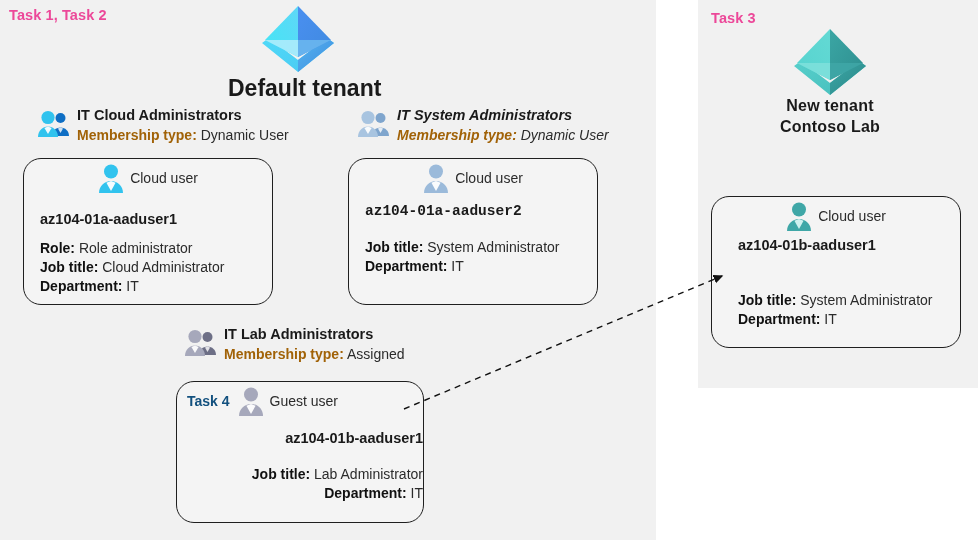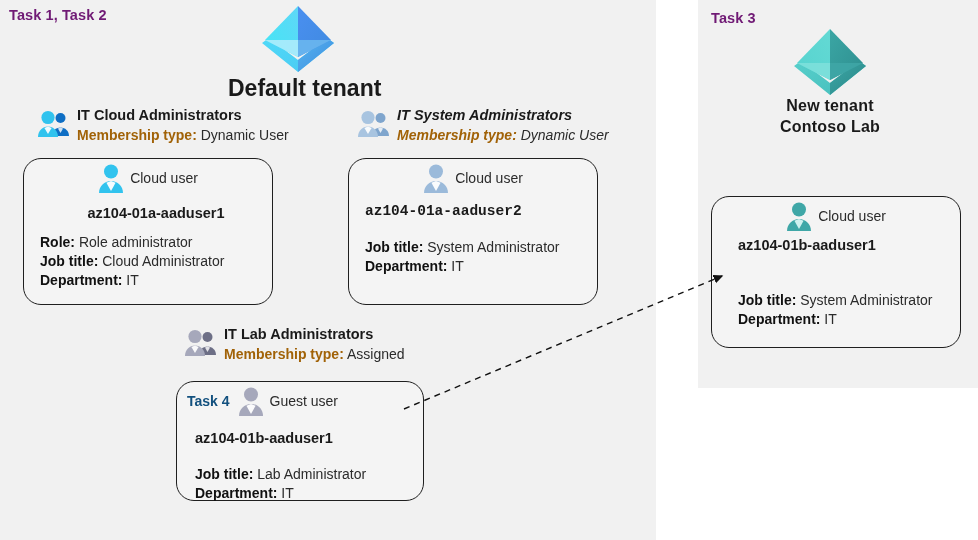--- a/index.html
+++ b/index.html
@@ -25,21 +25,21 @@
   .panel {
     position: absolute;
     background: #f1f1f1;
   }
   #panel-default { left: 0; top: 0; width: 656px; height: 540px; }
   #panel-new     { left: 698px; top: 0; width: 280px; height: 388px; }
 
   
   .task-label {
     position: absolute;
-    color: #701a75;
+    color: #ec4899;
     font-weight: bold;
     font-size: 14.5px;
     letter-spacing: 0.1px;
     white-space: nowrap;
   }
   #task-1-2-label { left: 9px;   top: 7px; }
   #task-3-label   { left: 711px; top: 10px; }
 
   
   .tenant-block {
@@ -92,21 +92,21 @@
   
   .user-card {
     position: absolute;
     background: #f4f4f4;
     border: 1.4px solid #1f1f1f;
     border-radius: 18px;
     box-sizing: border-box;
   }
   #card-aaduser1      { left: 23px;  top: 158px; width: 250px; height: 147px; }
   #card-aaduser2      { left: 348px; top: 158px; width: 250px; height: 147px; }
-  #card-guest-user    { left: 176px; top: 381px; width: 248px; height: 120px; }
+  #card-guest-user    { left: 176px; top: 381px; width: 248px; height: 142px; text-align: right; }
   #card-b-aaduser1    { left: 711px; top: 196px; width: 250px; height: 152px; }
 
   .card-head {
     display: flex;
     align-items: center;
     height: 38px;
     padding-left: 10px;
   }
   .card-head.centered { justify-content: center; padding-left: 0; }
   .card-head .head-label {
@@ -141,21 +141,21 @@
 
   .attr-line {
     font-size: 14px;
     color: #2b2b2b;
     line-height: 19px;
     white-space: nowrap;
   }
   .attr-line b { color: #111; font-weight: bold; }
 
   
-  #card-aaduser1   .card-user-id { margin-top: 8px; text-align: center; }
+  #card-aaduser1   .card-user-id { margin-top: 14px; }
   #card-aaduser1   .card-attrs   { margin-top: 12px; }
   #card-aaduser2   .card-user-id { margin-top: 6px; font-family: Liberation Mono, monospace; }
   #card-aaduser2   .card-attrs   { margin-top: 19px; }
   #card-guest-user .card-user-id { margin-top: 10px; }
   #card-guest-user .card-attrs   { margin-top: 19px; }
   #card-b-aaduser1 .card-user-id { margin-top: 2px; }
   #card-b-aaduser1 .card-attrs   { margin-top: 38px; }
 
   
   #connector-arrow {

